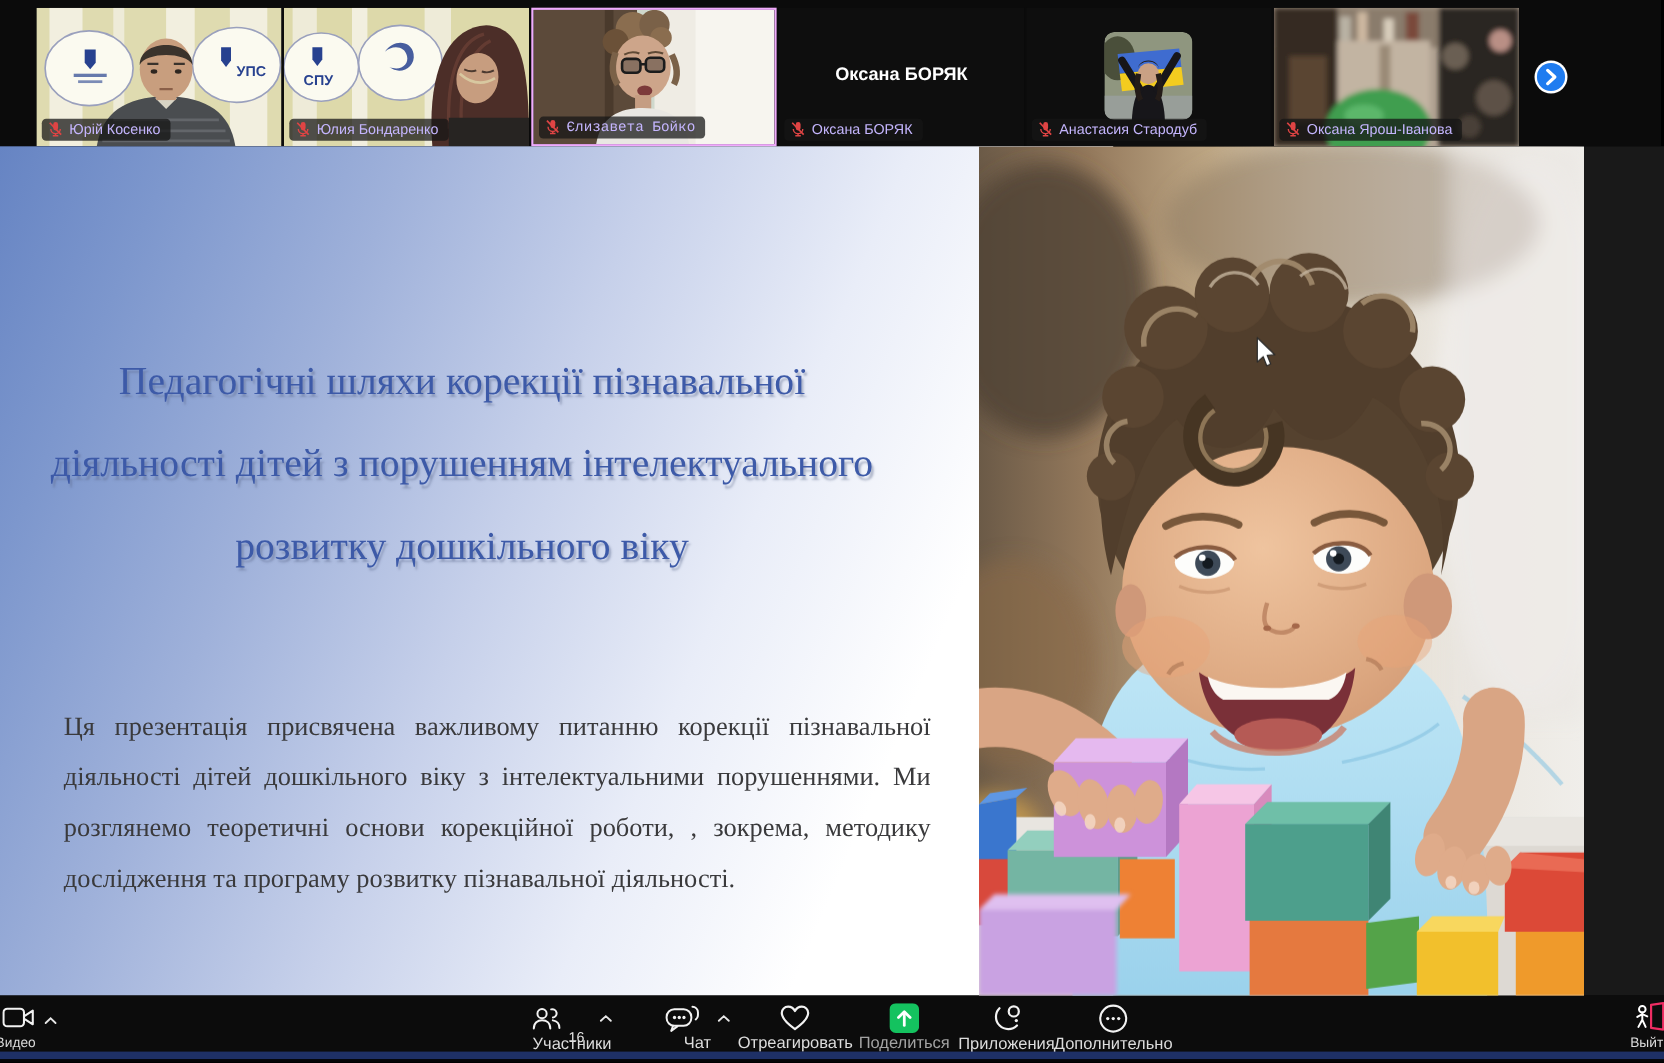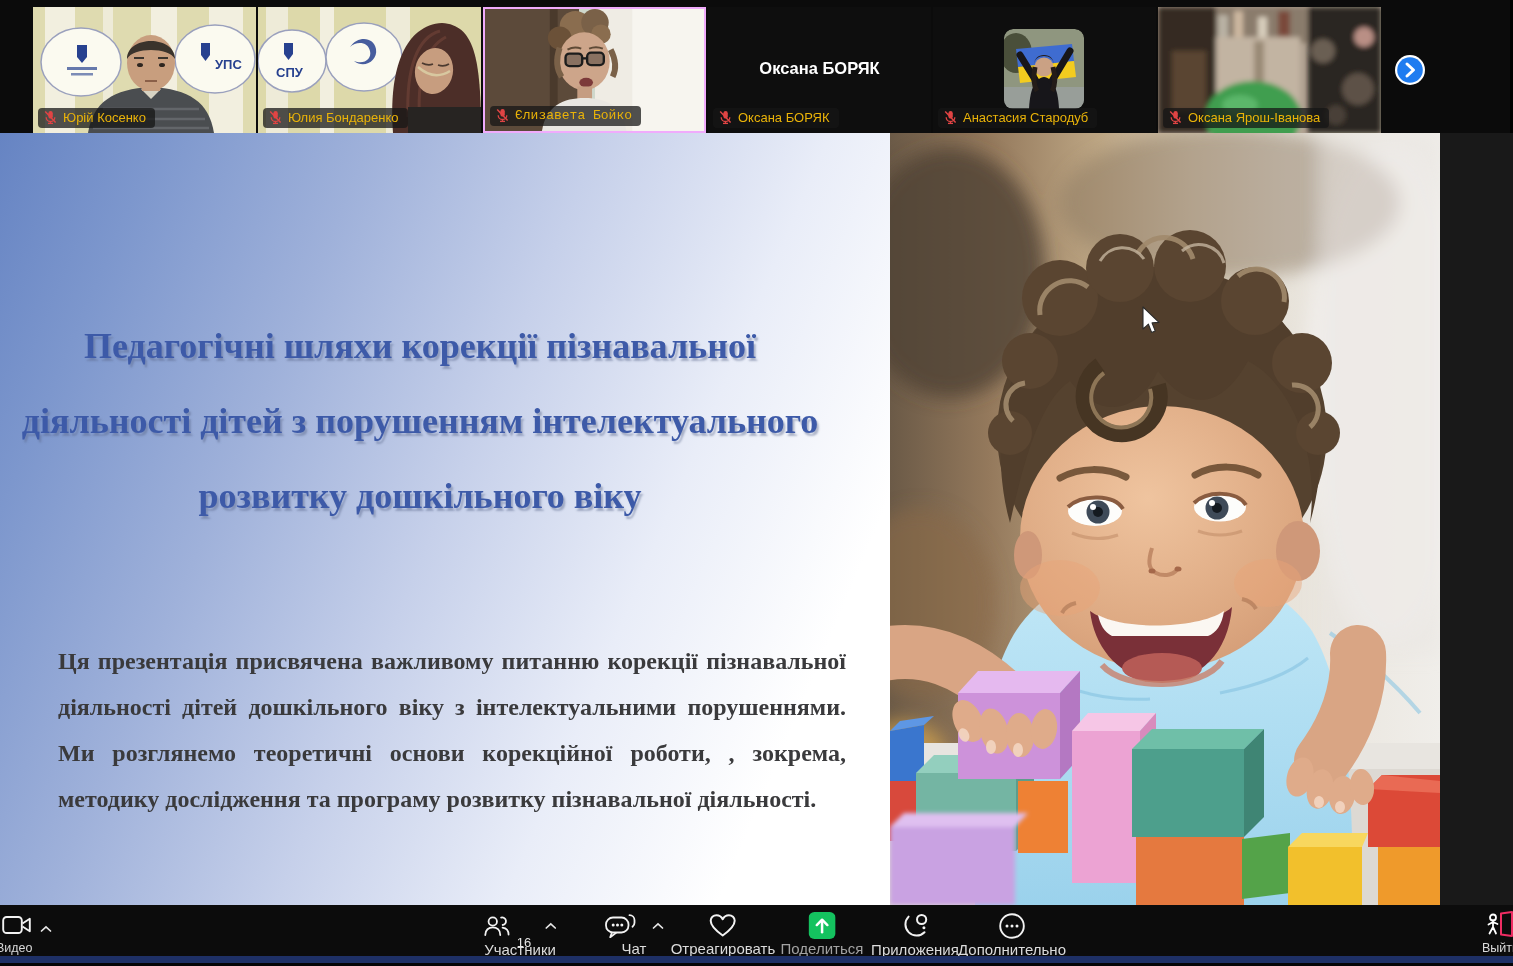--- a/index.html
+++ b/index.html
@@ -6,29 +6,29 @@
   .screen{position:relative;width:1513px;height:966px;background:#000;overflow:hidden;
           font-family:"Liberation Sans",sans-serif;}
 
   
   .strip{position:absolute;top:0;left:0;width:1510px;height:133px;background:#0b0b0b;}
   .tile{position:absolute;top:7px;width:223px;height:126px;background:#111;overflow:hidden;box-sizing:border-box;}
   .tile svg.bgfill{position:absolute;inset:0;width:100%;height:100%;}
   .tile.active{border:2px solid #f0abfc;font-family:Liberation Mono, monospace;}
   .pill{position:absolute;left:5px;bottom:5px;display:inline-flex;align-items:center;gap:5px;
         background:rgba(22,22,22,.74);border-radius:4px;padding:2px 9px 3px 5px;
-        color:#eab308;font-size:13px;white-space:nowrap;z-index:3;}
+        color:#c4b5fd;font-size:13px;white-space:nowrap;z-index:3;}
   .center-name{position:absolute;left:0;right:0;top:52px;text-align:center;color:#fff;
                font-weight:700;font-size:16.5px;}
   .next-btn{position:absolute;left:1394px;top:54px;width:32px;height:32px;border-radius:50%;
             cursor:pointer;z-index:4;}
 
   
   .slide{position:absolute;left:0;top:133px;width:1012px;height:772px;overflow:hidden;
-         background:linear-gradient(113deg,#6684c3 0%,#7d97cd 12%,#9fb1da 28%,#c6d0ea 45%,#e9edf8 62%,#ffffff 78%,#ffffff 100%);font-weight:bold;}
+         background:linear-gradient(113deg,#6684c3 0%,#7d97cd 12%,#9fb1da 28%,#c6d0ea 45%,#e9edf8 62%,#ffffff 78%,#ffffff 100%);}
   .slide-title{position:absolute;left:-30px;width:900px;top:176px;text-align:center;
                font-family:"Liberation Serif",serif;font-size:36px;color:#3d5aa8;
                text-shadow:2px 3px 2px rgba(90,105,140,.45);}
   .slide-title div{line-height:75px;white-space:nowrap;}
   .slide-body{position:absolute;left:42px;top:505px;width:788px;text-align:justify;
               font-family:"Liberation Serif",serif;font-size:24px;line-height:46px;color:#3a3a3c;margin-left:16px;}
   .photo{position:absolute;left:890px;top:133px;width:550px;height:772px;overflow:hidden;}
   .photo svg{display:block;width:100%;height:100%;}
   .right-gap{position:absolute;left:1440px;top:133px;width:73px;height:772px;background:#191919;}
   .cursor{position:absolute;left:1141px;top:306px;z-index:6;}

